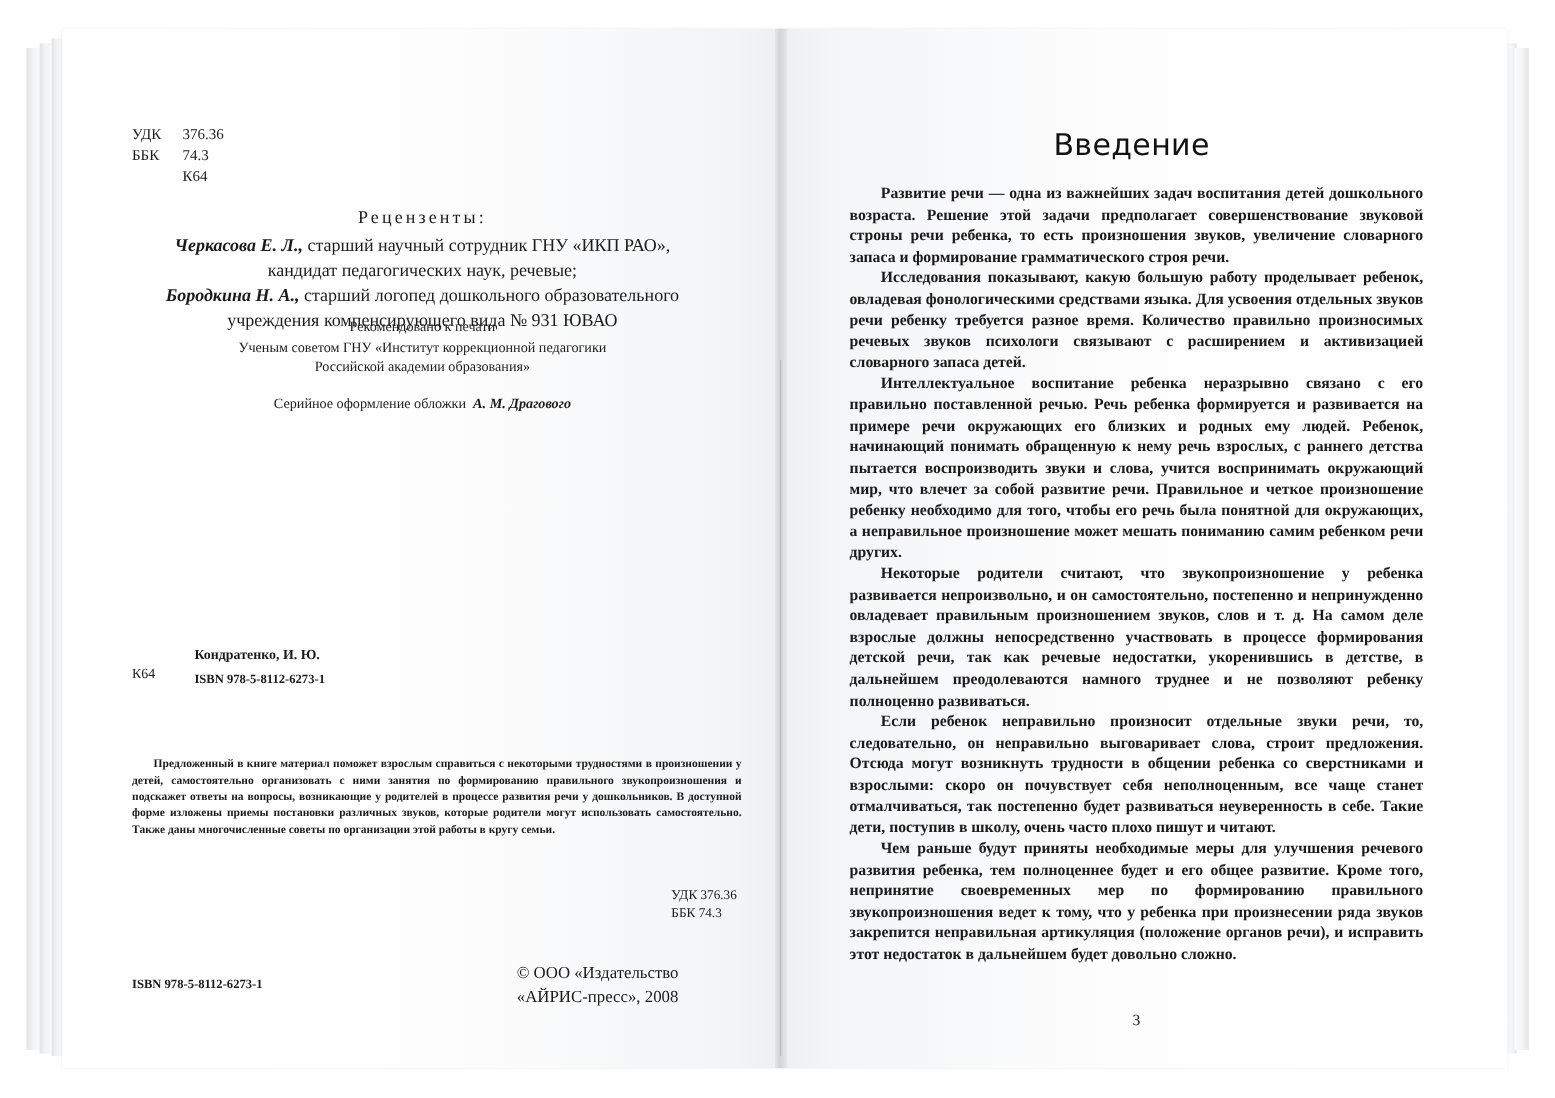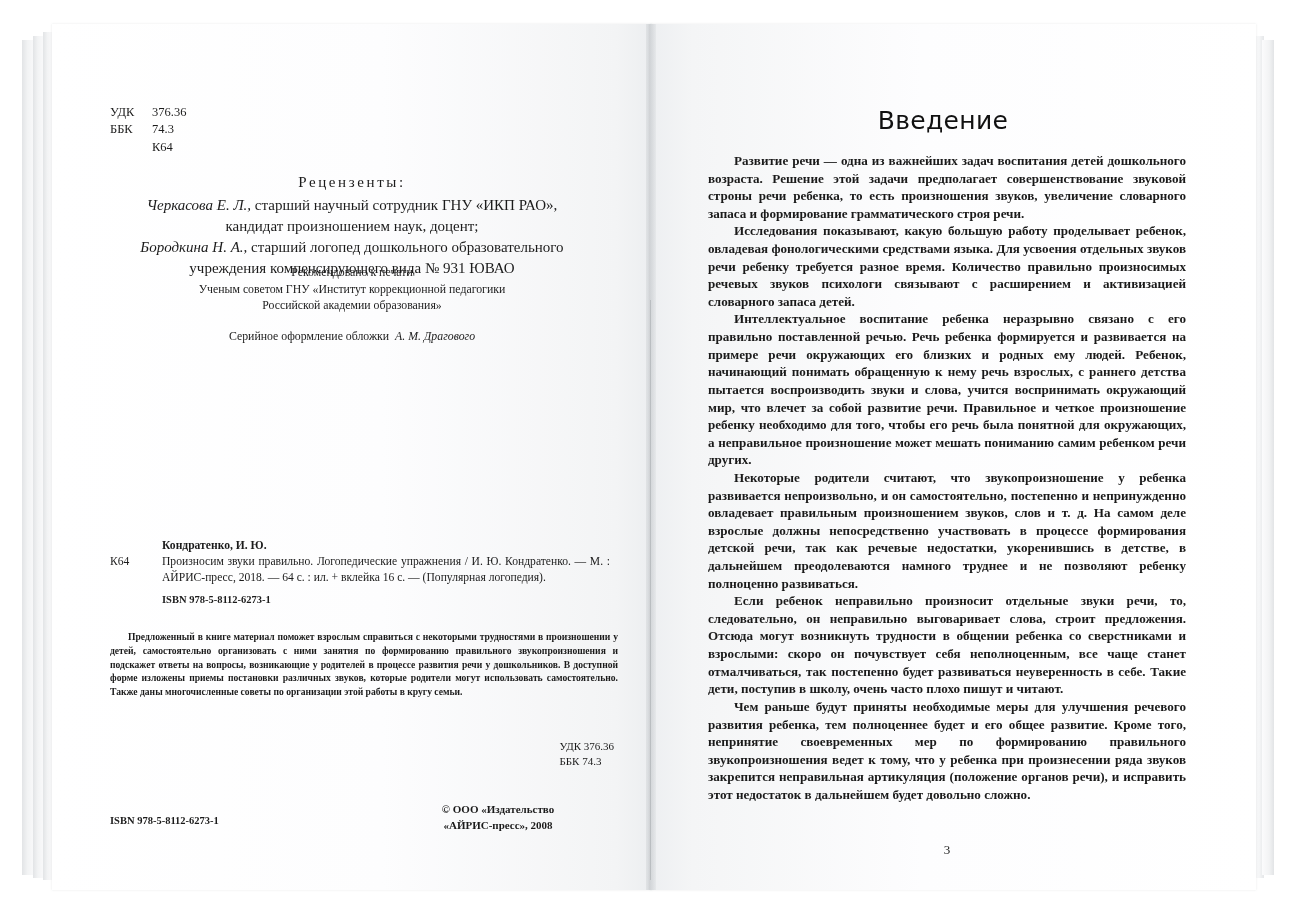--- a/index.html
+++ b/index.html
@@ -90,21 +90,21 @@
   .udk-k64 { margin-left: 42px; }
 
   .centered-block {
     position: absolute;
     left: 30px;
     width: 540px;
     text-align: center;
   }
   .rev-block { top: 148px; font-size: 15px; line-height: 1.40; }
   .rev-title { letter-spacing: 2.6px; margin-bottom: 2px; }
-  .it { font-style: italic; }
+  .it { font-style: italic; font-weight: bold; }
 
   .rec-block { top: 240px; font-size: 11.8px; line-height: 1.40; }
   .cover-block { top: 305px; font-size: 11.8px; }
 
   .biblio {
     position: absolute;
     left: 58px;
     top: 514px;
     width: 500px;
     font-size: 11.6px;
@@ -141,25 +141,24 @@
     position: absolute;
     left: 58px;
     top: 790px;
     font-size: 10.5px;
     font-weight: bold;
   }
   .copyright {
     position: absolute;
     left: 356px;
     top: 778px;
-    font-size: 11px;
+    font-size: 14px;
     line-height: 1.42;
     text-align: center;
     width: 180px;
-    font-weight: bold;
   }
 
   
   .intro {
     position: absolute;
     left: 0; top: 0;
     width: 100%; height: 100%;
   }
   .intro-title {
     position: absolute;
@@ -218,21 +217,21 @@
           <span class="udk-val">74.3</span>
         </div>
         <div class="udk-k64">К64</div>
       </div>
 
       <div class="centered-block rev-block">
         <div class="rev-title">Рецензенты:</div>
         <div>
           <span class="it">Черкасова Е. Л.,</span><span> старший научный сотрудник ГНУ «ИКП РАО»,</span>
         </div>
-        <div>кандидат произношением наук, доцент;</div>
+        <div>кандидат педагогических наук, речевые;</div>
         <div>
           <span class="it">Бородкина Н. А.,</span><span> старший логопед дошкольного образовательного</span>
         </div>
         <div>учреждения компенсирующего вида № 931 ЮВАО</div>
       </div>
 
       <div class="centered-block rec-block">
         <div>Рекомендовано к печати</div>
         <div>Ученым советом ГНУ «Институт коррекционной педагогики</div>
         <div>Российской академии образования»</div>
@@ -240,21 +239,20 @@
 
       <div class="centered-block cover-block">
         <span>Серийное оформление обложки</span>
         <span>&nbsp;</span><span class="it">А. М. Драгового</span>
       </div>
 
       <div class="biblio">
         <div class="biblio-author">Кондратенко, И. Ю.</div>
         <div class="biblio-body">
           <span class="biblio-code">К64</span>
-          <span>Произносим звуки правильно. Логопедические упражнения / И. Ю. Кондратенко. — М. : АЙРИС-пресс, 2018. — 64 с. : ил. + вклейка 16 с. — (Популярная логопедия).</span>
         </div>
         <div class="biblio-isbn">ISBN 978-5-8112-6273-1</div>
       </div>
 
       <div class="annot">
         <p>Предложенный в книге материал поможет взрослым справиться с некоторыми трудностями в произношении у детей, самостоятельно организовать с ними занятия по формированию правильного звукопроизношения и подскажет ответы на вопросы, возникающие у родителей в процессе развития речи у дошкольников. В доступной форме изложены приемы постановки различных звуков, которые родители могут использовать самостоятельно. Также даны многочисленные советы по организации этой работы в кругу семьи.</p>
       </div>
 
       <div class="udk-foot">
         <div>УДК 376.36</div>

